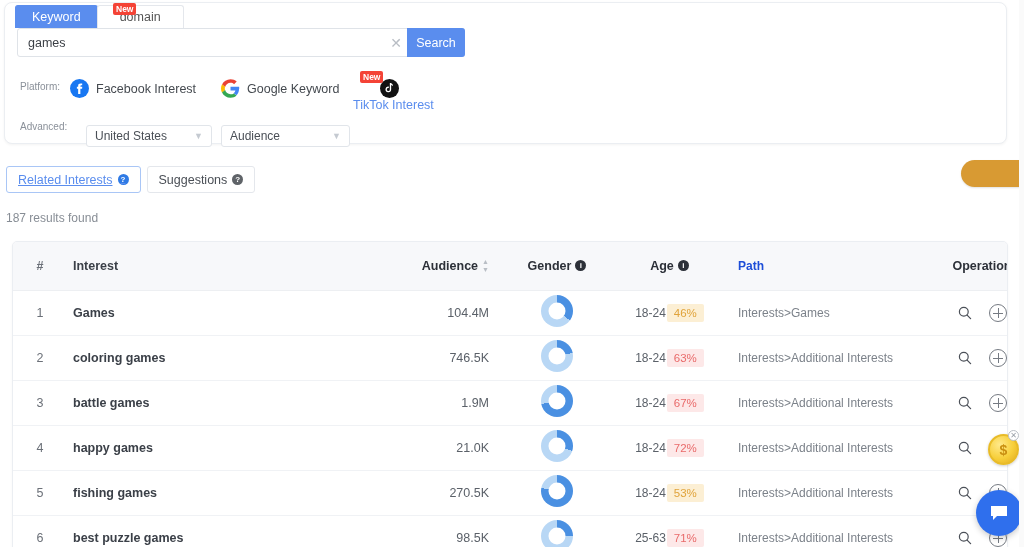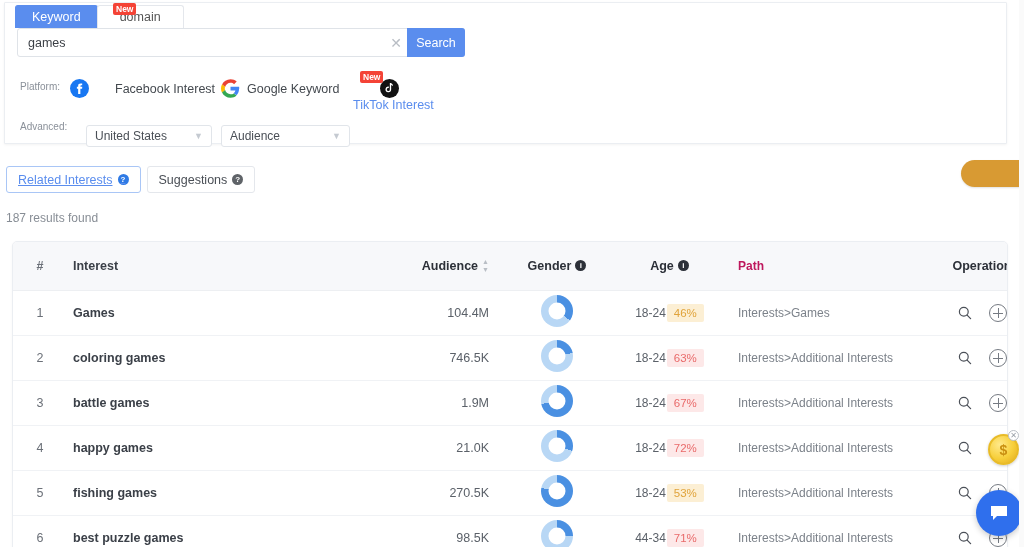--- a/index.html
+++ b/index.html
@@ -8,21 +8,21 @@
     background: #ffffff;
     font-family: "Liberation Sans", sans-serif;
     overflow: hidden;
     color: #333;
   }
   #root { position: relative; width: 1024px; height: 547px; background:#fff; }
 
   
   .search-card {
     position: absolute; left: 4px; top: 2px; width: 1003px; height: 142px;
-    background: #fff; border: 1px solid #ebeef2; border-radius: 1px;
+    background: #fff; border: 1px solid #ebeef2; border-radius: 8px;
     box-shadow: 0 1px 3px rgba(0,0,0,0.05);
   }
   .tabs-row { position: absolute; left: 10px; top: 2px; display: flex; }
   .tab-pill {
     height: 23px; line-height: 23px; padding: 0 16px;
     font-size: 12.5px; color: #555; background: #fff;
     border: 1px solid #e4e7ec; border-bottom: none;
     border-radius: 3px 3px 0 0; margin-right: -1px; cursor: pointer;
     position: relative;
   }
@@ -59,21 +59,21 @@
 
   .row-label { position: absolute; font-size: 10px; color: #8a9099; }
   .platform-label { left: 15px; top: 78px; }
   .advanced-label { left: 15px; top: 118px; }
 
   .platform-opt {
     position: absolute; top: 76px; display: flex; align-items: center;
     font-size: 12.5px; color: #44494f; cursor: pointer;
   }
   .platform-opt .pico { width: 19px; height: 19px; margin-right: 7px; flex: none; }
-  .p-fb { left: 65px; gap: 19px; }
+  .p-fb { left: 65px; }
   .p-gg { left: 216px; text-align: center; }
   .p-tt { left: 348px; flex-direction: column; }
   .p-tt .plabel { color: #5a8dee; }
 
   .sel {
     position: absolute; top: 122px; height: 22px;
     border: 1px solid #e1e5ea; border-radius: 3px; background: #fff;
     font-size: 12px; color: #4a4f56; display:flex; align-items:center;
     padding: 0 8px; cursor: pointer;
   }
@@ -286,21 +286,21 @@
               <span>Gender</span>
               <span class="help-ico" style="background:#2c3038">i</span>
             </span>
           </th>
           <th class="th-age">
             <span class="th-inline">
               <span>Age</span>
               <span class="help-ico" style="background:#2c3038">i</span>
             </span>
           </th>
-          <th class="c-path" style="color:#be185d">Path</th>
+          <th class="c-path" style="color:#1d4ed8">Path</th>
           <th class="th-op">Operation</th>
         </tr>
       </thead>
       <tbody id="tbody">
           <tr>
             <td class="c-num">1</td>
             <td class="c-interest">Games</td>
             <td class="c-audience">104.4M</td>
             <td class="c-gender"><span class="donut" style="background:conic-gradient(#4a90e2 0deg 126deg, #b8d7f5 126deg 360deg)"></span></td>
             <td class="c-age">
@@ -428,21 +428,21 @@
               </span>
             </td>
           </tr>
           <tr>
             <td class="c-num">6</td>
             <td class="c-interest">best puzzle games</td>
             <td class="c-audience">98.5K</td>
             <td class="c-gender"><span class="donut" style="background:conic-gradient(#4a90e2 0deg 90deg, #b8d7f5 90deg 360deg)"></span></td>
             <td class="c-age">
               <span class="age-wrap">
-                <span class="age-range">44-34</span>
+                <span class="age-range">25-63</span>
                 <span class="age-pct pct-hot">71%</span>
               </span>
             </td>
             <td class="c-path">Interests&gt;Additional Interests</td>
             <td class="c-op">
               <span class="ops">
                 <span class="op-btn">
                   <svg viewBox="0 0 20 20" width="16" height="16">
                     <circle cx="8.5" cy="8.5" r="5.5" fill="none" stroke="#4b5058" stroke-width="1.5"></circle>
                     <line x1="12.6" y1="12.6" x2="17" y2="17" stroke="#4b5058" stroke-width="1.6" stroke-linecap="round"></line>

